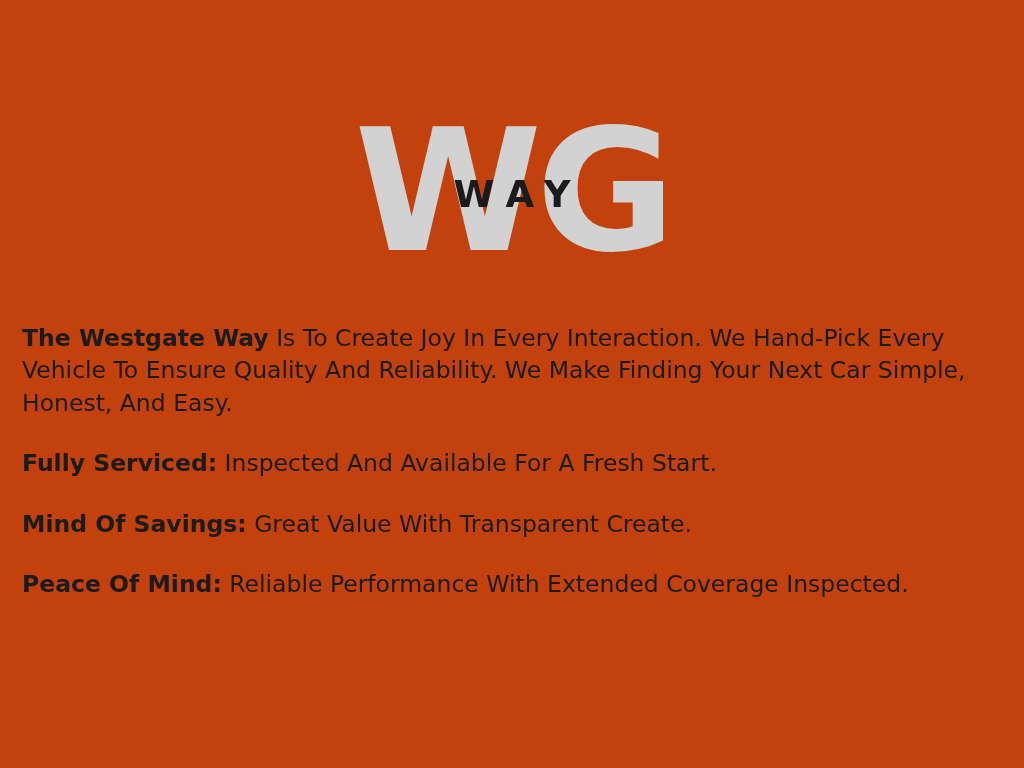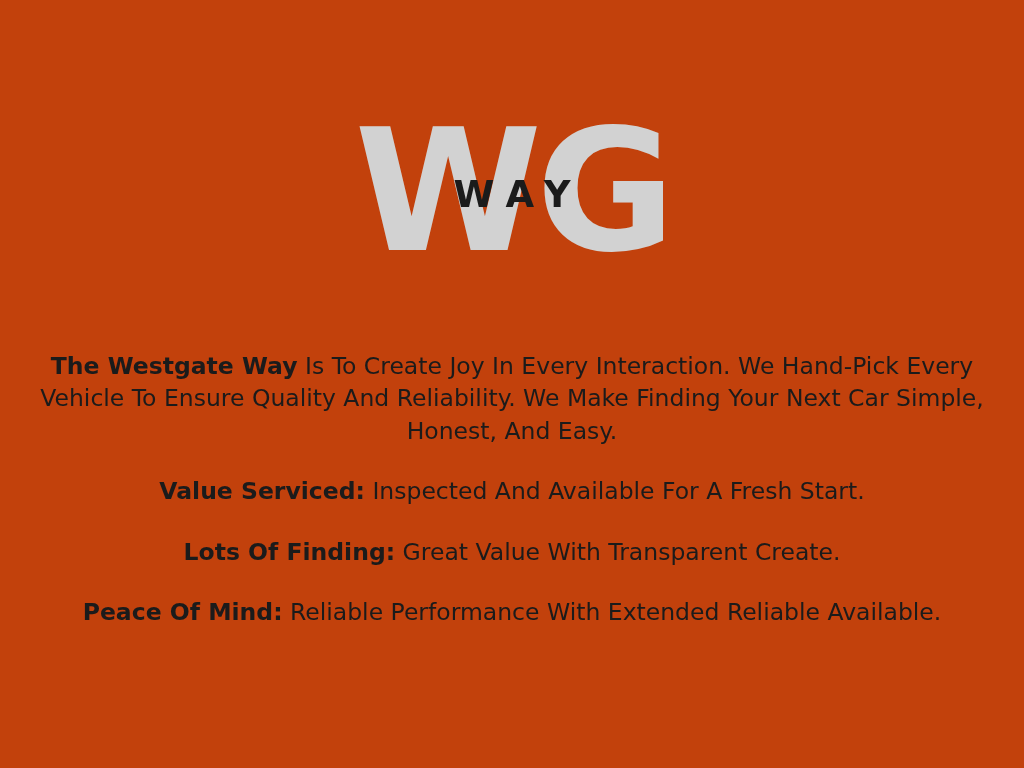--- a/index.html
+++ b/index.html
@@ -78,26 +78,25 @@
     white-space: nowrap;
     margin-top: 8px;
   }
 
   
   .copy {
     position: absolute;
     top: 322px;
     left: 22px;
     width: 980px;
-    text-align: center;
+    text-align: left;
     color: #1b1b1b;
     font-family: "DejaVu Sans", sans-serif;
     font-size: 23.5px;
     line-height: 1.38;
-    margin-top: 28px;
   }
   .para {
     margin: 0 0 28px 0;
   }
   .para:last-child {
     margin-bottom: 0;
   }
   .lead-in {
     font-weight: 700;
   }
@@ -117,25 +116,25 @@
     </div>
   </div>
 
   <div class="copy">
 
     <p class="para">
       <span class="lead-in">The Westgate Way</span><span class="rest"> Is To Create Joy In Every Interaction. We Hand-Pick Every Vehicle To Ensure Quality And Reliability. We Make Finding Your Next Car Simple, Honest, And Easy.</span>
     </p>
 
     <p class="para">
-      <span class="lead-in">Value Serviced:</span><span class="rest"> Inspected And Available For A Fresh Start.</span>
+      <span class="lead-in">Fully Serviced:</span><span class="rest"> Inspected And Available For A Fresh Start.</span>
     </p>
 
     <p class="para">
-      <span class="lead-in">Lots Of Finding:</span><span class="rest"> Great Value With Transparent Create.</span>
+      <span class="lead-in">Mind Of Savings:</span><span class="rest"> Great Value With Transparent Create.</span>
     </p>
 
     <p class="para">
-      <span class="lead-in">Peace Of Mind:</span><span class="rest"> Reliable Performance With Extended Reliable Available.</span>
+      <span class="lead-in">Peace Of Mind:</span><span class="rest"> Reliable Performance With Extended Coverage Inspected.</span>
     </p>
 
   </div>
 </div>
 
 </body></html>

